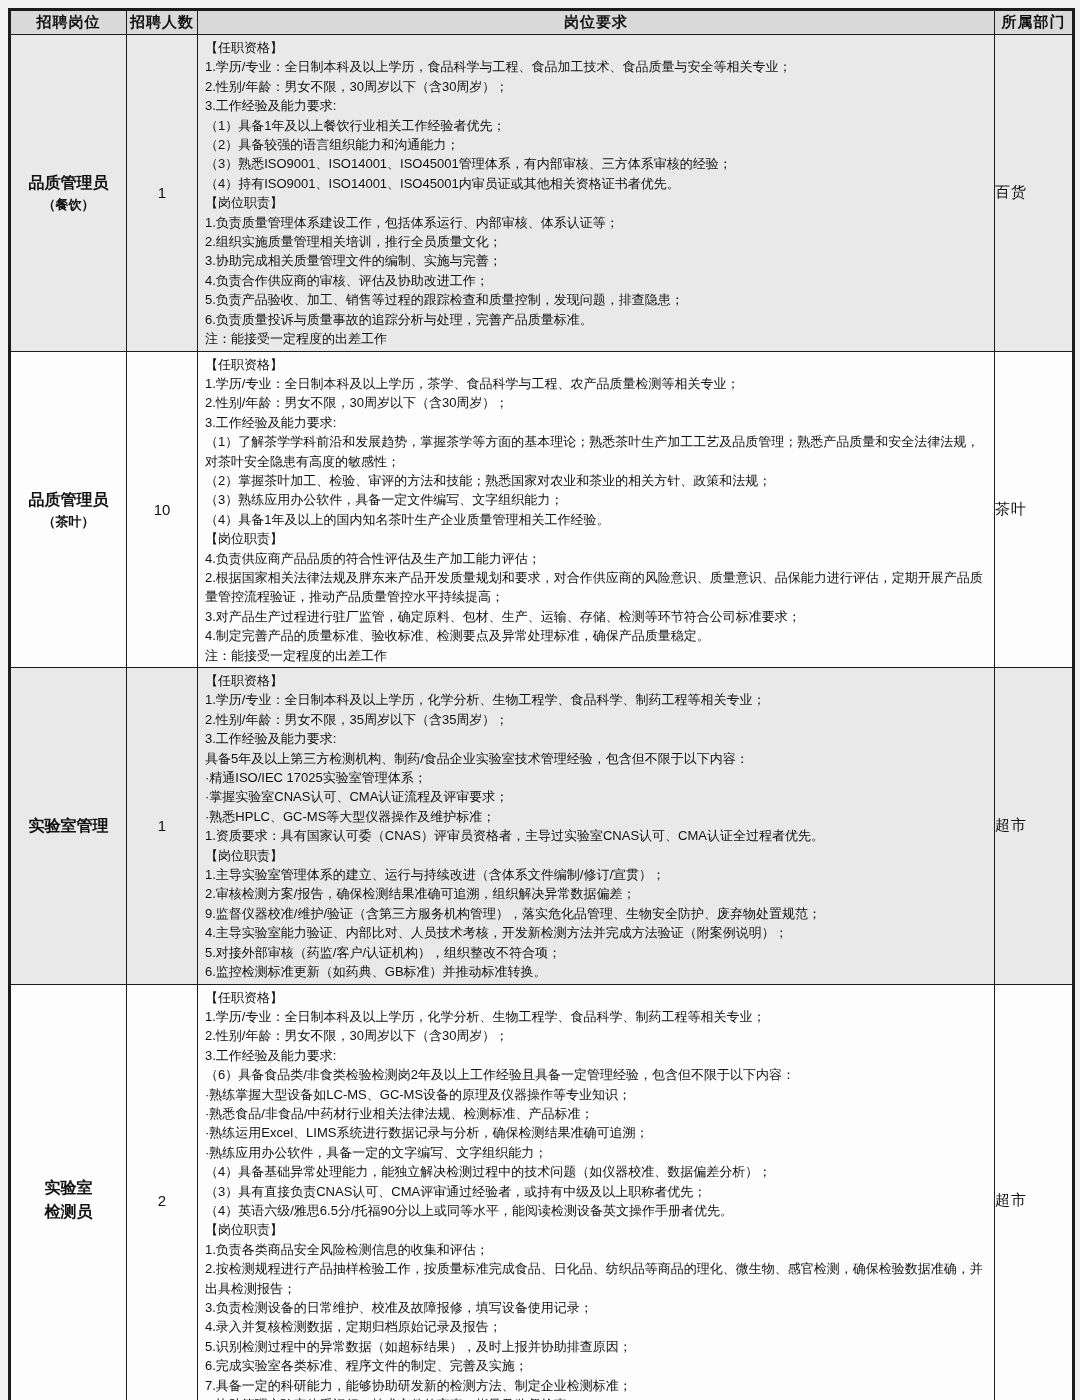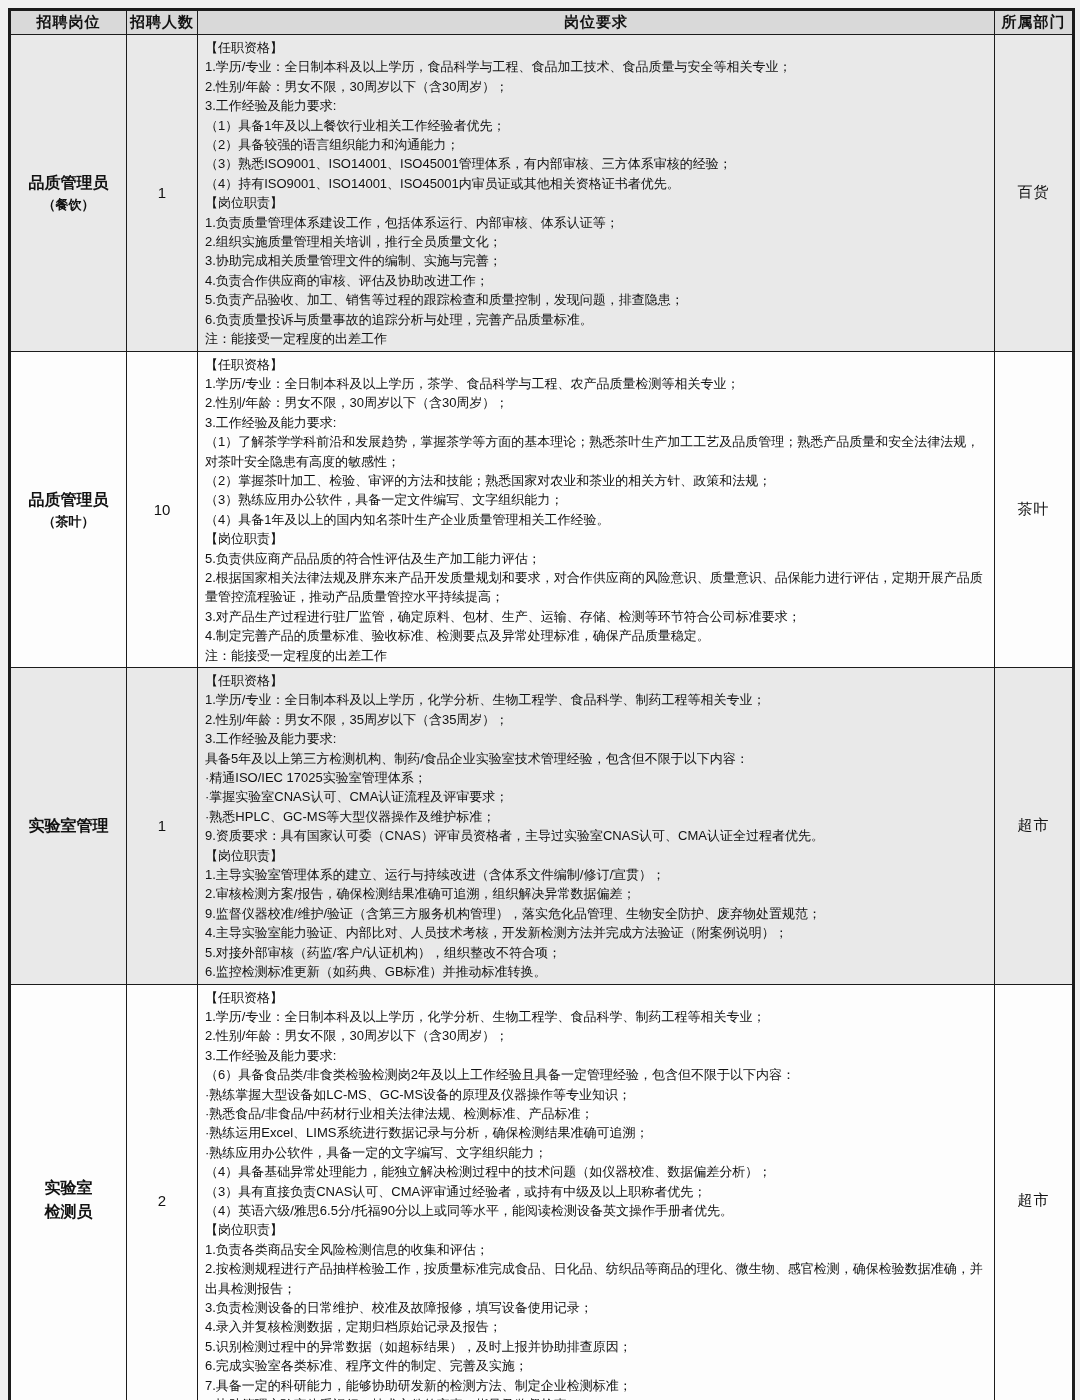--- a/index.html
+++ b/index.html
@@ -55,21 +55,20 @@
     font-weight:bold;
   }
   td.position-cell .pos-sub{
     font-size:13px;
   }
   td.count-cell{
     text-align:center;
     font-size:15px;
   }
   td.dept-cell{
-    text-align:center;
     font-size:15px;
     letter-spacing:1px;
   }
   td.req-cell{
     vertical-align:top;
     padding:3px 8px 2px 7px;
     font-size:13px;
   }
   td.req-cell .req-line{
     line-height:19.4px;
@@ -131,21 +130,21 @@
           <td class="req-cell">
             <div class="req-line">【任职资格】</div>
             <div class="req-line">1.学历/专业：全日制本科及以上学历，茶学、食品科学与工程、农产品质量检测等相关专业；</div>
             <div class="req-line">2.性别/年龄：男女不限，30周岁以下（含30周岁）；</div>
             <div class="req-line">3.工作经验及能力要求:</div>
             <div class="req-line">（1）了解茶学学科前沿和发展趋势，掌握茶学等方面的基本理论；熟悉茶叶生产加工工艺及品质管理；熟悉产品质量和安全法律法规，对茶叶安全隐患有高度的敏感性；</div>
             <div class="req-line">（2）掌握茶叶加工、检验、审评的方法和技能；熟悉国家对农业和茶业的相关方针、政策和法规；</div>
             <div class="req-line">（3）熟练应用办公软件，具备一定文件编写、文字组织能力；</div>
             <div class="req-line">（4）具备1年及以上的国内知名茶叶生产企业质量管理相关工作经验。</div>
             <div class="req-line">【岗位职责】</div>
-            <div class="req-line">5.负责供应商产品品质的符合性评估及生产加工能力评估；</div>
+            <div class="req-line">4.负责供应商产品品质的符合性评估及生产加工能力评估；</div>
             <div class="req-line">2.根据国家相关法律法规及胖东来产品开发质量规划和要求，对合作供应商的风险意识、质量意识、品保能力进行评估，定期开展产品质量管控流程验证，推动产品质量管控水平持续提高；</div>
             <div class="req-line">3.对产品生产过程进行驻厂监管，确定原料、包材、生产、运输、存储、检测等环节符合公司标准要求；</div>
             <div class="req-line">4.制定完善产品的质量标准、验收标准、检测要点及异常处理标准，确保产品质量稳定。</div>
             <div class="req-line">注：能接受一定程度的出差工作</div>
           </td>
           <td class="dept-cell">茶叶</td>
         </tr>
         <tr>
           <td class="position-cell">
             <div class="pos-main">实验室管理</div>
@@ -153,21 +152,21 @@
           <td class="count-cell">1</td>
           <td class="req-cell">
             <div class="req-line">【任职资格】</div>
             <div class="req-line">1.学历/专业：全日制本科及以上学历，化学分析、生物工程学、食品科学、制药工程等相关专业；</div>
             <div class="req-line">2.性别/年龄：男女不限，35周岁以下（含35周岁）；</div>
             <div class="req-line">3.工作经验及能力要求:</div>
             <div class="req-line">具备5年及以上第三方检测机构、制药/食品企业实验室技术管理经验，包含但不限于以下内容：</div>
             <div class="req-line">·精通ISO/IEC 17025实验室管理体系；</div>
             <div class="req-line">·掌握实验室CNAS认可、CMA认证流程及评审要求；</div>
             <div class="req-line">·熟悉HPLC、GC-MS等大型仪器操作及维护标准；</div>
-            <div class="req-line">9.资质要求：具有国家认可委（CNAS）评审员资格者，主导过实验室CNAS认可、CMA认证全过程者优先。</div>
+            <div class="req-line">1.资质要求：具有国家认可委（CNAS）评审员资格者，主导过实验室CNAS认可、CMA认证全过程者优先。</div>
             <div class="req-line">【岗位职责】</div>
             <div class="req-line">1.主导实验室管理体系的建立、运行与持续改进（含体系文件编制/修订/宣贯）；</div>
             <div class="req-line">2.审核检测方案/报告，确保检测结果准确可追溯，组织解决异常数据偏差；</div>
             <div class="req-line">9.监督仪器校准/维护/验证（含第三方服务机构管理），落实危化品管理、生物安全防护、废弃物处置规范；</div>
             <div class="req-line">4.主导实验室能力验证、内部比对、人员技术考核，开发新检测方法并完成方法验证（附案例说明）；</div>
             <div class="req-line">5.对接外部审核（药监/客户/认证机构），组织整改不符合项；</div>
             <div class="req-line">6.监控检测标准更新（如药典、GB标准）并推动标准转换。</div>
           </td>
           <td class="dept-cell">超市</td>
         </tr>

